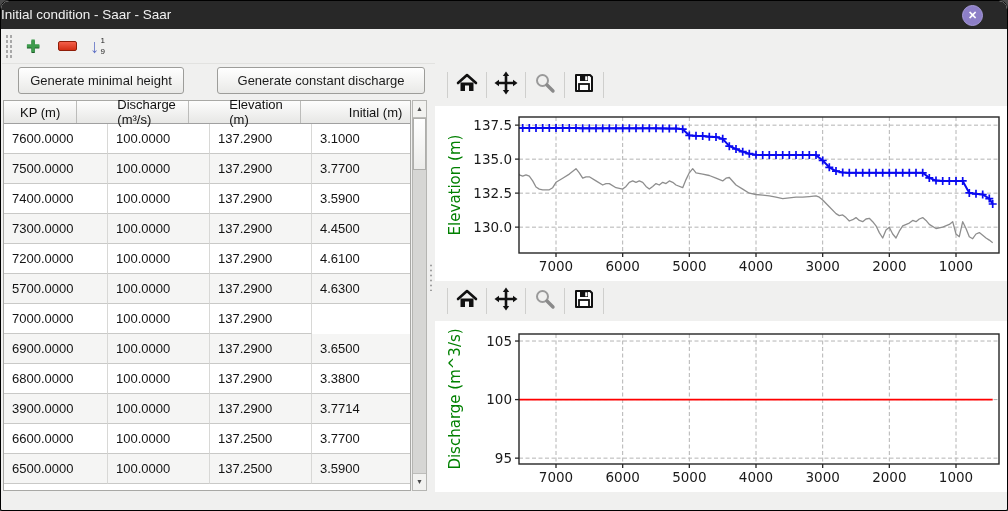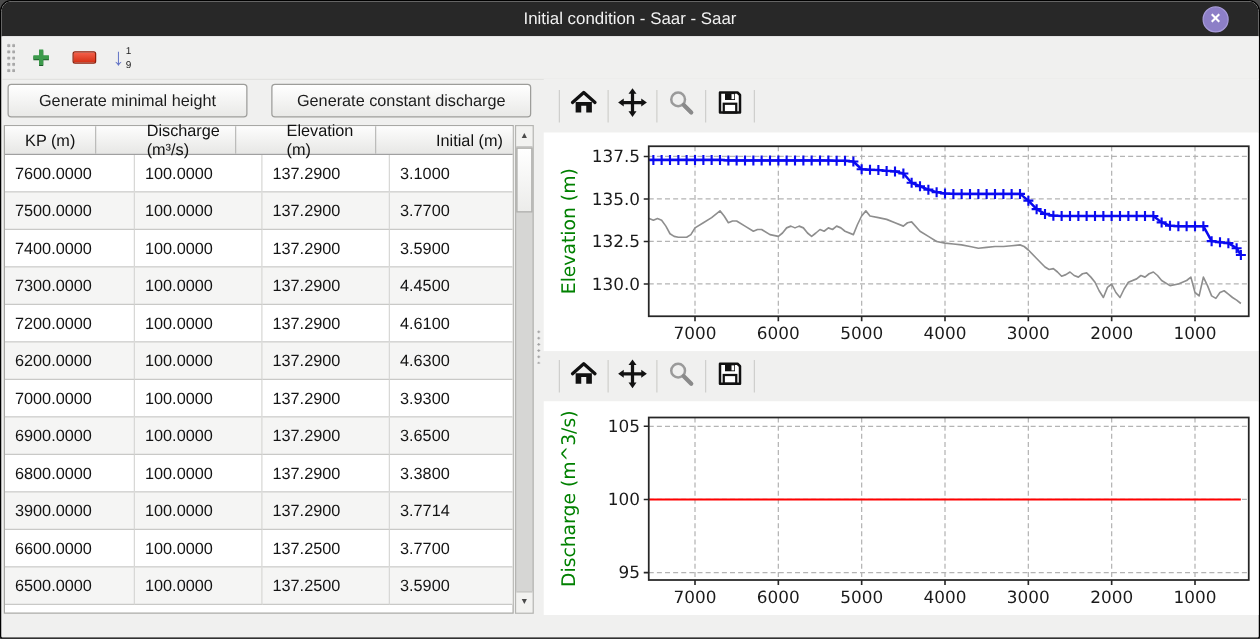--- a/index.html
+++ b/index.html
@@ -1,42 +1,42 @@
 <!DOCTYPE html>
 <html><head>
 <meta charset="utf-8">
 <style>
   html,body{margin:0;padding:0;background:#4a4a4a;font-family:"Liberation Sans",sans-serif;}
   .window{position:relative;width:1008px;height:511px;background:#f0f0ef;border:1px solid #000;
           border-radius:9px 9px 2px 2px;overflow:hidden;box-sizing:border-box;}
   
   .titlebar{position:absolute;left:0;top:0;width:100%;height:28px;background:#282828;
             border-radius:8px 8px 0 0;}
-  .titlebar .title{position:absolute;left:0;right:0;top:0;line-height:28px;text-align:center;
+  .titlebar .title{position:absolute;left:0;right:0;top:0;line-height:28px;text-align:left;
                    color:#f1f1f1;font-size:13.5px;}
   .close-btn{position:absolute;right:24px;top:4px;width:21px;height:21px;border-radius:50%;
              background:#8d7fc7;border:1px solid #a79bd8;box-sizing:border-box;cursor:pointer;
              color:#fff;font-size:11px;font-weight:bold;text-align:center;line-height:19px;}
   
   .app-toolbar{position:absolute;left:1px;top:28px;width:1006px;height:34px;background:#f0f0ef;
                border-bottom:1px solid #e2e2e0;display:flex;align-items:center;}
   .grip{width:7px;height:24px;margin-left:3px;
         background-image:radial-gradient(#a8a8a8 1px,transparent 1.2px);background-size:4px 5px;}
   .tbtn{width:26px;height:26px;margin-left:8px;display:flex;align-items:center;justify-content:center;cursor:pointer;}
   .plus-glyph{color:#3d9b4c;font-size:17px;text-shadow:0 1px 0 #1e5c2a;line-height:1;}
   .minus-shape{width:17px;height:8px;border-radius:2px;background:linear-gradient(#f4604a,#d42f14);
                border:1px solid #8f1d08;}
   .sort-btn{display:flex;align-items:center;margin-left:10px;}
   .sort-arrow{color:#6273c5;font-size:19px;font-weight:bold;line-height:1;}
   .sort-nums{display:flex;flex-direction:column;font-size:8px;color:#222;line-height:1.4;margin-left:1px;}
   
   .gen-btn{position:absolute;height:27px;background:linear-gradient(#ffffff,#e9e9e7);
            border:1px solid #9d9d9a;border-radius:3px;font-size:13px;color:#1c1c1c;
            font-family:"Liberation Sans",sans-serif;cursor:pointer;}
-  #btn-min{left:5px;top:66px;width:192px;}
+  #btn-min{left:17px;top:66px;width:166px;}
   #btn-dis{left:216px;top:66px;width:208px;}
   
   .table-wrap{position:absolute;left:2px;top:99px;width:408px;height:391px;background:#fff;
               border:1px solid #a8a8a5;box-sizing:border-box;}
   .t-header{display:flex;height:22px;border-bottom:1px solid #a0a0a0;
             background:linear-gradient(#fdfdfd,#e7e7e5);gap:40px;}
   .t-hcell{box-sizing:border-box;border-right:1px solid #bcbcba;font-size:13px;color:#111;
            display:flex;align-items:center;justify-content:center;}
   .t-row{display:flex;height:30px;background:#fff;}
   .t-row.alt{background:#f5f5f4;}
@@ -132,30 +132,29 @@
           <div class="t-cell c2">137.2900</div>
           <div class="t-cell c3">4.4500</div>
         </div>
         <div class="t-row">
           <div class="t-cell c0">7200.0000</div>
           <div class="t-cell c1">100.0000</div>
           <div class="t-cell c2">137.2900</div>
           <div class="t-cell c3">4.6100</div>
         </div>
         <div class="t-row alt">
-          <div class="t-cell c0">6200.0000</div>
+          <div class="t-cell c0">5700.0000</div>
           <div class="t-cell c1">100.0000</div>
           <div class="t-cell c2">137.2900</div>
           <div class="t-cell c3">4.6300</div>
         </div>
         <div class="t-row">
           <div class="t-cell c0">7000.0000</div>
           <div class="t-cell c1">100.0000</div>
           <div class="t-cell c2">137.2900</div>
-          <div class="t-cell c3">3.9300</div>
         </div>
         <div class="t-row alt">
           <div class="t-cell c0">6900.0000</div>
           <div class="t-cell c1">100.0000</div>
           <div class="t-cell c2">137.2900</div>
           <div class="t-cell c3">3.6500</div>
         </div>
         <div class="t-row">
           <div class="t-cell c0">6800.0000</div>
           <div class="t-cell c1">100.0000</div>

